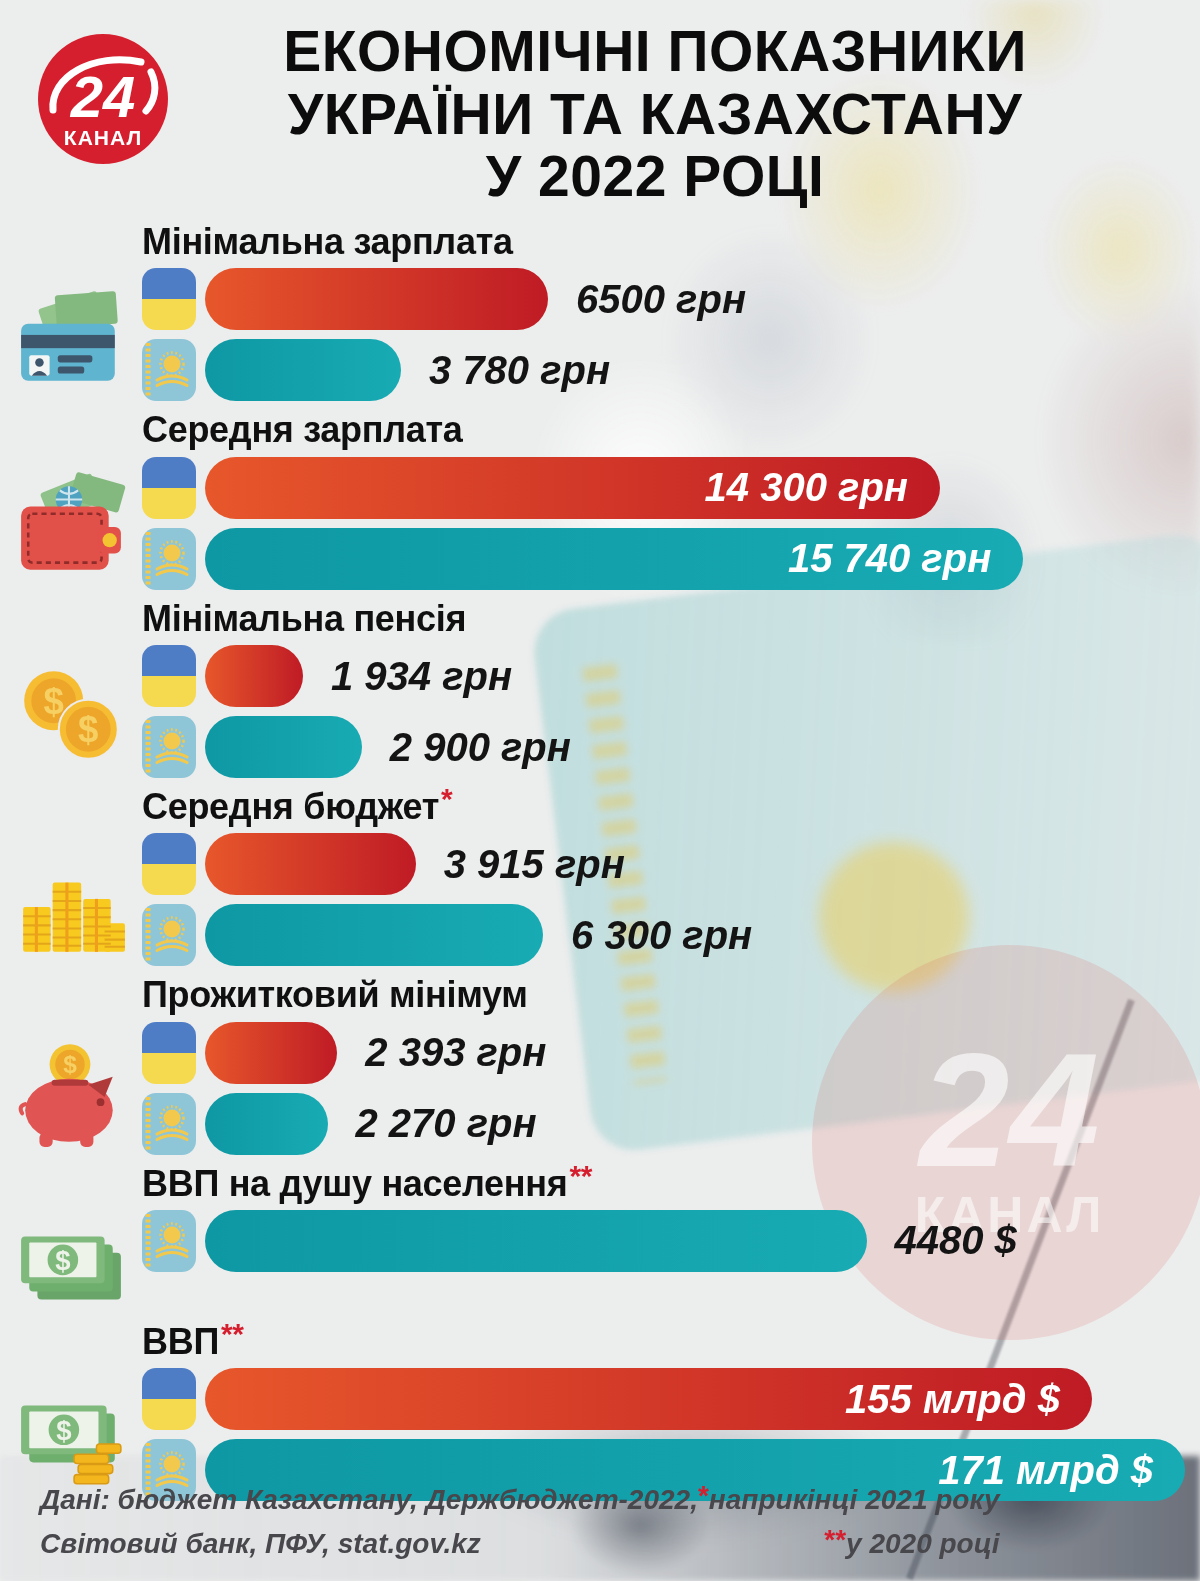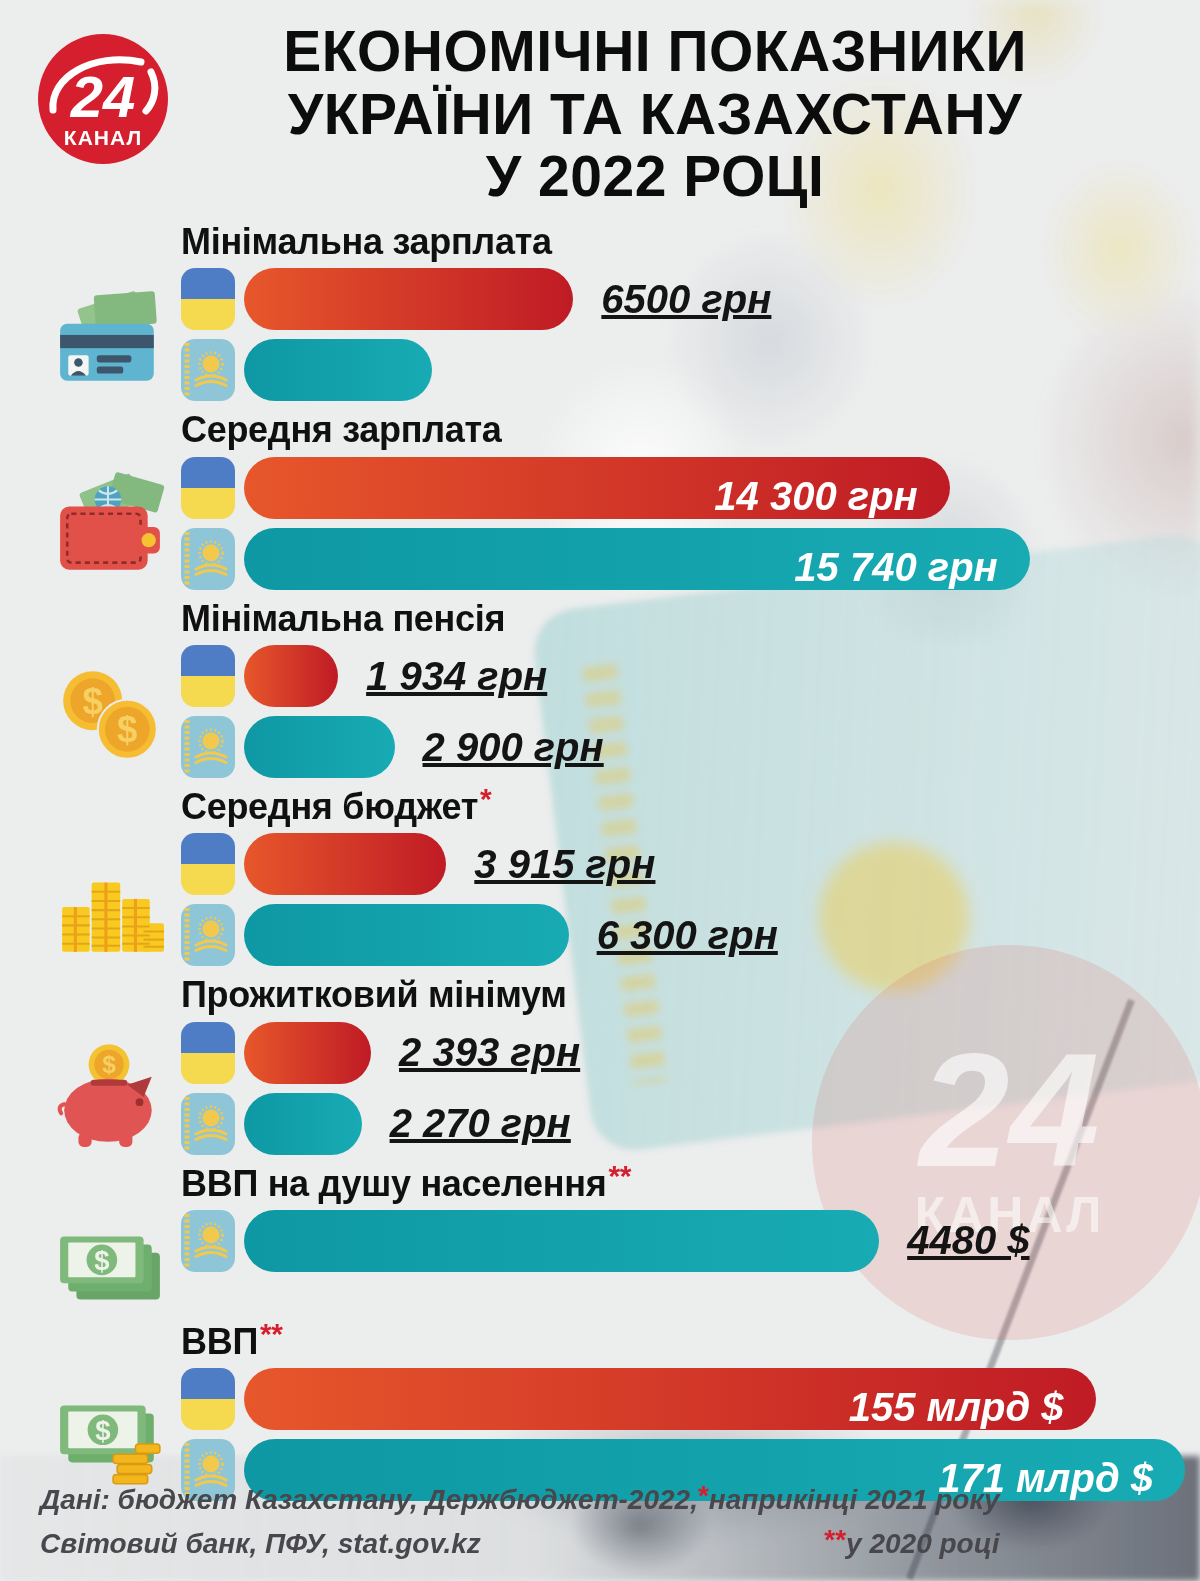--- a/index.html
+++ b/index.html
@@ -52,36 +52,36 @@
   .wm-24{font-size:162px;font-style:italic;font-weight:800;color:rgba(255,255,255,.62);line-height:.85;}
   .wm-kanal{font-size:50px;font-weight:800;color:rgba(255,255,255,.55);letter-spacing:3px;margin-top:8px;}
   
   .content{position:relative;z-index:2;}
   .logo{position:absolute;left:36px;top:32px;width:134px;height:134px;}
   .title{
     padding-top:20px;margin-left:150px;width:1010px;text-align:center;
     font-size:57px;font-weight:800;line-height:1.1;color:#0c0c0c;letter-spacing:.5px;
   }
   main{margin-top:14px;}
-  .sec{display:grid;grid-template-columns:142px 1fr;padding-right:15px;padding-left:39px;}
+  .sec{display:grid;grid-template-columns:142px 1fr;padding-right:15px;}
   .sec-heading{grid-column:2;margin:0 0 6px 0;font-size:36px;font-weight:700;color:#101010;
     line-height:1.12;letter-spacing:-.3px;}
   .ast{color:#d51f2e;font-weight:700;font-size:30px;position:relative;top:-10px;margin-left:2px;}
   .icon-cell{grid-column:1;grid-row:2;align-self:center;justify-self:center;line-height:0;}
   .rows{grid-column:2;grid-row:2;}
   .bar-row{display:flex;align-items:stretch;height:62px;margin-bottom:9px;}
   .flag{width:54px;height:62px;border-radius:14px;overflow:hidden;flex:none;display:flex;flex-direction:column;}
   .ua-top{flex:1;background:#4e7dc6;}
   .ua-bottom{flex:1;background:#f5d94f;}
   .flag svg{width:54px;height:62px;display:block;}
   .bar-track{flex:1;display:flex;align-items:center;margin-left:9px;min-width:0;}
-  .bar{height:62px;border-radius:31px;flex:none;display:flex;align-items:flex-end;justify-content:flex-end;min-width:62px;}
+  .bar{height:62px;border-radius:31px;flex:none;display:flex;align-items:center;justify-content:flex-end;min-width:62px;}
   .bar-red{background:linear-gradient(90deg,#e7572b,#bf1b25);}
   .bar-teal{background:linear-gradient(90deg,#0e98a4,#18abb3);}
-  .value-out{font-size:40px;font-weight:700;font-style:italic;color:#141414;margin-left:28px;white-space:nowrap;text-decoration:underline;}
+  .value-out{font-size:40px;font-weight:700;font-style:italic;color:#141414;margin-left:28px;white-space:nowrap;}
   .value-in{font-size:40px;font-weight:700;font-style:italic;color:#ffffff;padding-right:32px;white-space:nowrap;}
   .icon-cell svg{width:112px;height:112px;}
   
   .footer{position:absolute;left:40px;right:58px;bottom:16px;display:flex;justify-content:flex-start;
     align-items:flex-end;z-index:3;}
   .sources{font-size:28px;font-style:italic;font-weight:600;color:#47474c;line-height:1.55;}
   .notes{text-align:right;font-size:28px;font-style:italic;font-weight:600;color:#47474c;line-height:1.55;}
   .note-mark{color:#d51f2e;font-weight:800;font-style:normal;position:relative;top:-4px;}
 </style>
 </head>
@@ -153,20 +153,21 @@
             <svg viewBox="0 0 54 62">
               <rect width="54" height="62" fill="#8ec6d8"></rect>
               <line x1="6" y1="4" x2="6" y2="58" stroke="#f2c94c" stroke-width="5" stroke-dasharray="3 2.5"></line>
               <circle cx="30" cy="25" r="8.5" fill="#f2c94c"></circle>
               <circle cx="30" cy="25" r="11.5" fill="none" stroke="#f2c94c" stroke-width="2.5" stroke-dasharray="1.8 2.6"></circle>
               <path d="M15 41 Q30 33 45 41 M15 46.5 Q30 38.5 45 46.5" stroke="#f2c94c" stroke-width="3" fill="none" stroke-linecap="round"></path>
             </svg>
           </span>
           <div class="bar-track">
             <div class="bar bar-teal" style="width: 20%;"></div>
+            <div class="value-out">3 780 грн</div>
           </div>
         </div>
       </div>
     </section>
 
     <section class="sec">
       <h2 class="sec-heading"><span>Середня зарплата</span><span class="ast"></span></h2>
       <div class="icon-cell">
         <svg viewBox="0 0 110 110">
           <rect x="28" y="10" width="54" height="30" rx="3" fill="#8fc28a" transform="rotate(-22 55 25)"></rect>

